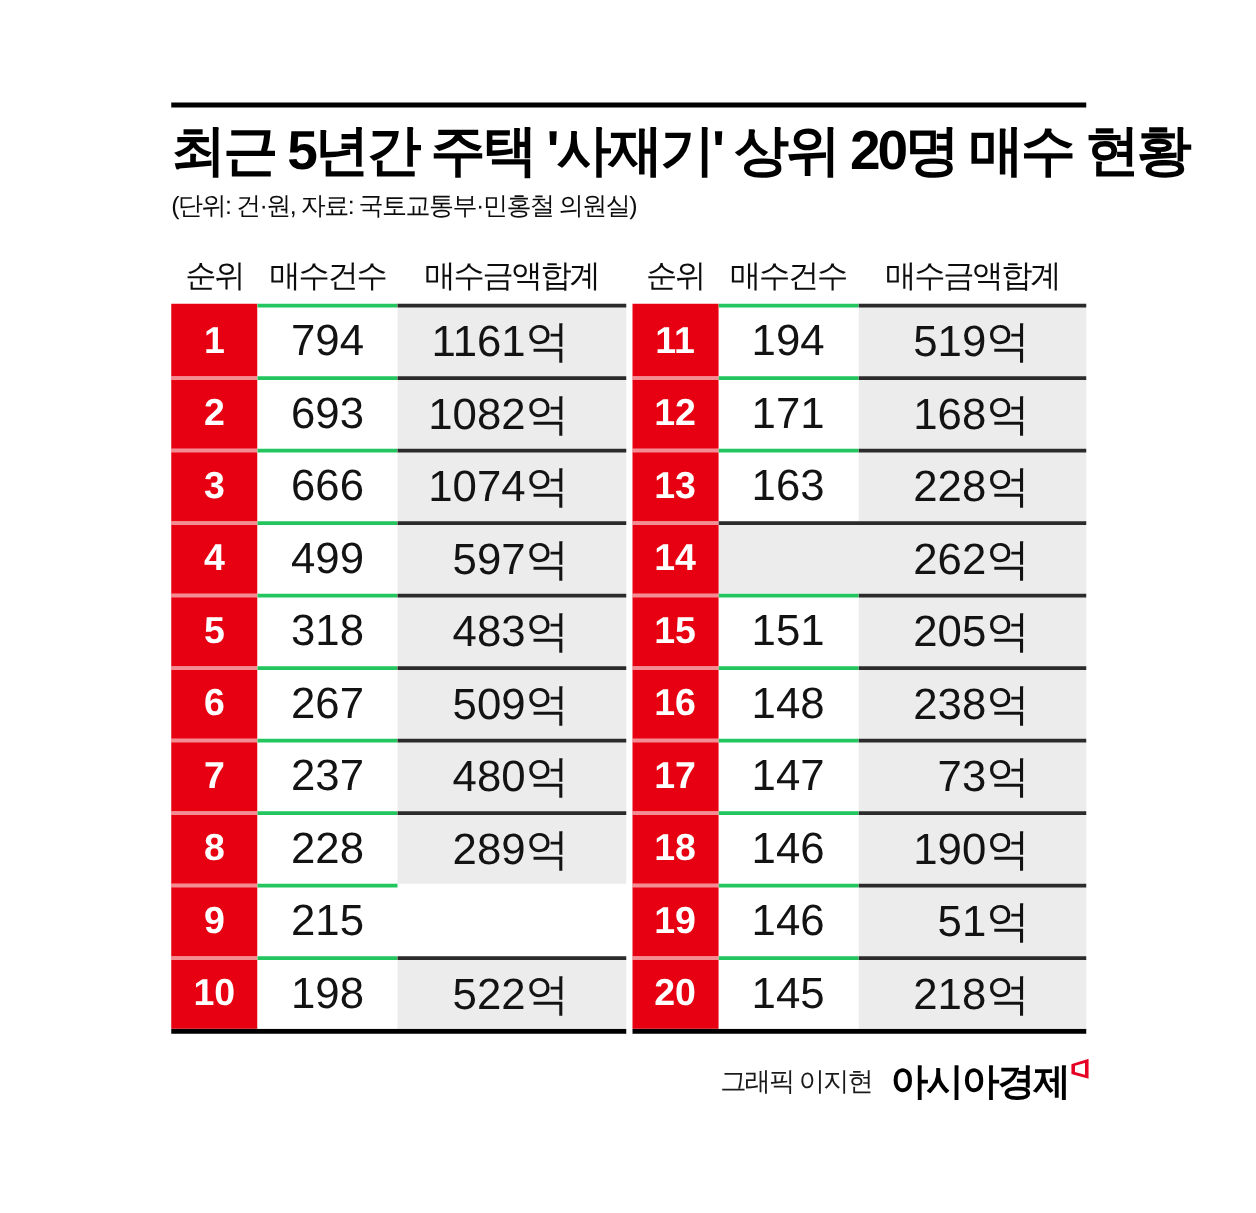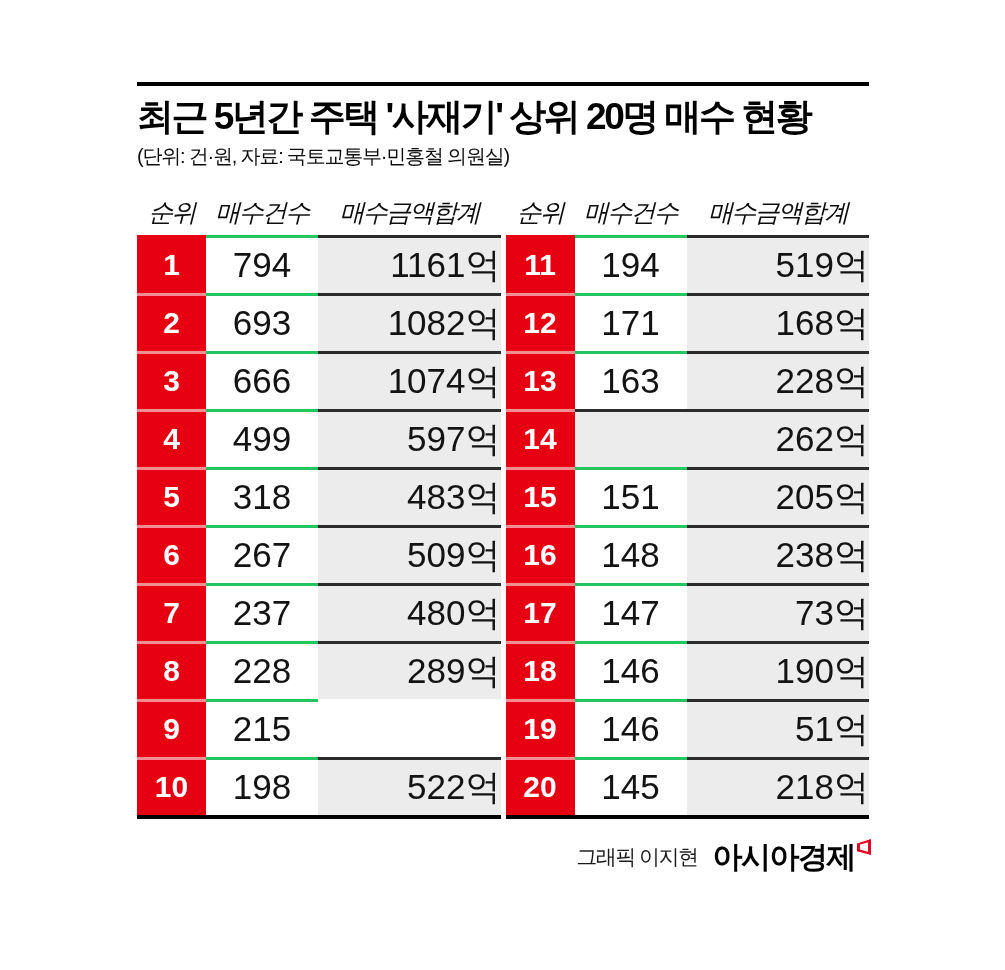--- a/index.html
+++ b/index.html
@@ -5,53 +5,53 @@
   * { margin:0; padding:0; box-sizing:border-box; }
   html,body { background:#ffffff; }
   body { font-family:"Liberation Sans","DejaVu Sans",sans-serif; }
   .page { position:relative; width:1005px; height:970px; background:#fff; overflow:hidden; }
   .content { position:absolute; left:137px; top:82px; width:732px; }
 
   .top-rule { height:4px; background:#000; }
 
   .title {
     margin-top:10px;
-    font-size:37px; font-weight:900; color:#000;
+    font-size:44px; font-weight:900; color:#000;
     letter-spacing:-2.5px; line-height:1.15; white-space:nowrap;
   }
   .subtitle {
     margin-top:4px;
     font-size:20px; color:#0d0d0d; letter-spacing:-1.2px;
   }
 
   .tables { display:flex; gap:5px; margin-top:21px; }
   .tbl { flex:1; min-width:0; }
 
-  .thead { display:flex; align-items:center; height:44px; font-size:25px; color:#0d0d0d; letter-spacing:-1.8px;font-style:italic; }
+  .thead { display:flex; align-items:center; height:44px; font-size:25px; color:#0d0d0d; letter-spacing:-1.8px; }
   .h-rank  { width:69px;  text-align:center; }
   .h-count { width:112px; text-align:center; }
   .h-amount{ flex:1;      text-align:center; }
 
   .tbody { border-bottom:4px solid #000; }
   .row { display:flex; height:58px; }
   .cell { display:flex; align-items:center; }
   .cell.rank {
     width:69px; justify-content:center;
     background:#e60012; color:#fff;
     font-size:30px; font-weight:700;
     border-top:3px solid rgba(255,255,255,0.55);
   }
   .row:first-child .cell.rank { border-top-color:transparent; }
   .cell.count {
     width:112px; justify-content:center;
     background:#fff; color:#131313;
     font-size:35px; border-top:3px solid #22c55e;
   }
   .cell.amount {
-    flex:1; justify-content:flex-end; 
+    flex:1; justify-content:flex-end; padding-right:45px;
     background:#ececec; color:#131313;
     font-size:35px; border-top:3px solid #2b2b2b;
   }
 
   .footer { display:flex; justify-content:flex-end; align-items:center; margin-top:18px; }
   .credit { font-size:21px; color:#1a1a1a; letter-spacing:-1.5px; margin-right:15px; }
   .brand  { font-size:30px; font-weight:700; color:#000; letter-spacing:-1.5px; }
   .logo-mark { display:inline-block; position:relative; top:-10px; left:2px; width:14px; height:17px; }
   .logo-mark svg { display:block; width:14px; height:17px; }
 </style>

